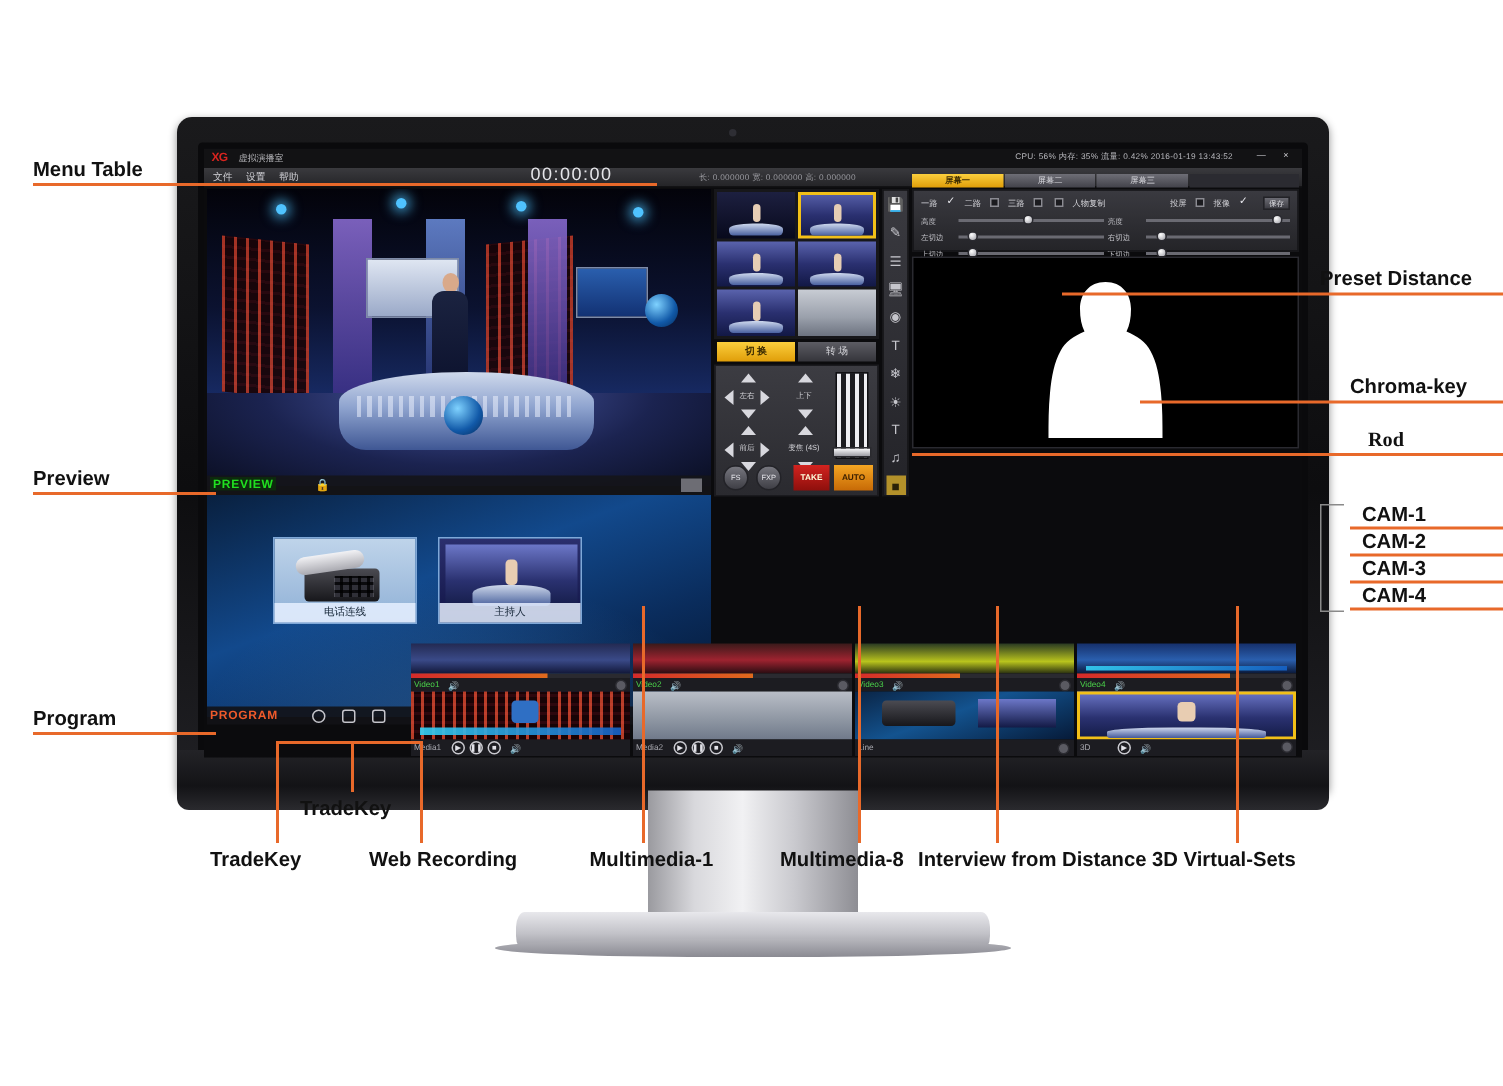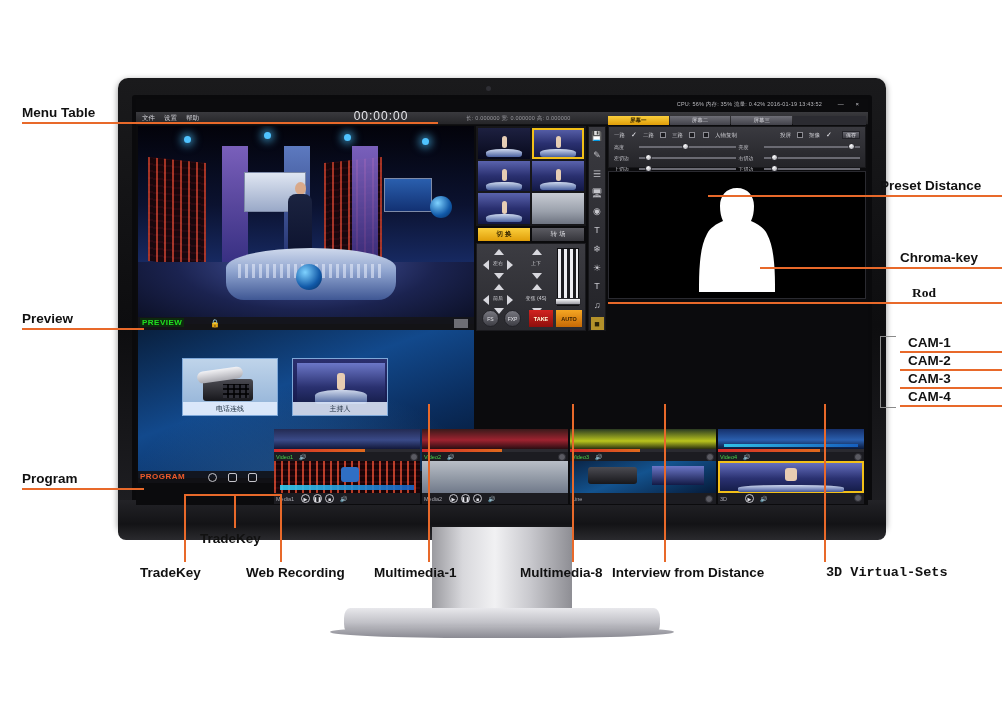--- a/index.html
+++ b/index.html
@@ -267,20 +267,24 @@
 
   <div class="monitor-bezel"></div>
   <div class="cam-dot"></div>
   <div class="bezel-inner"></div>
   <div class="monitor-chin"></div>
   <div class="stand-neck"></div>
   <div class="stand-base"></div>
 
   <div class="app">
 
+    <div class="titlebar">
+      <span class="logo-xg">XG</span>
+      <span class="logo-cn">虚拟演播室</span>
+    </div>
 
     <div class="menubar">
       <span class="menu-item mi1">文件</span>
       <span class="menu-item mi2">设置</span>
       <span class="menu-item mi3">帮助</span>
     </div>
     <div class="timecode">00:00:00</div>
     <div class="coords">长: 0.000000   宽: 0.000000   高: 0.000000</div>
     <div class="sysinfo">CPU: 56%    内存: 35%    流量: 0.42%          2016-01-19 13:43:52</div>
     <div class="winbtns">—  ×</div>
@@ -610,25 +614,25 @@
   <div class="ann" style="left:200px; top:531px;">TradeKey</div>
   <div class="lead-v" style="left:234px; top:494px; height:34px;"></div>
 
   <div class="ann" style="left:140px; top:565px;">TradeKey</div>
   <div class="lead-v" style="left:184px; top:494px; height:68px;"></div>
   <div class="lead" style="left:184px; top:494px; width:96px;"></div>
 
   <div class="ann" style="left:246px; top:565px;">Web Recording</div>
   <div class="lead-v" style="left:280px; top:494px; height:68px;"></div>
 
-  <div class="ann" style="left:374px; top:565px;">Multimedia-1</div>
+  <div class="ann" style="left:393px; top:565px;">Multimedia-1</div>
   <div class="lead-v" style="left:428px; top:404px; height:158px;"></div>
 
   <div class="ann" style="left:520px; top:565px;">Multimedia-8</div>
   <div class="lead-v" style="left:572px; top:404px; height:158px;"></div>
 
   <div class="ann" style="left:600px; top:565px;margin-left:12px;">Interview from Distance</div>
   <div class="lead-v" style="left:664px; top:404px; height:158px;"></div>
 
-  <div class="ann" style="left:826px; top:565px;font-family:Liberation Mono, monospace;">3D Virtual-Sets</div>
+  <div class="ann" style="left:768px; top:565px;">3D Virtual-Sets</div>
   <div class="lead-v" style="left:824px; top:404px; height:158px;"></div>
 
 </div>
 
 </body></html>

